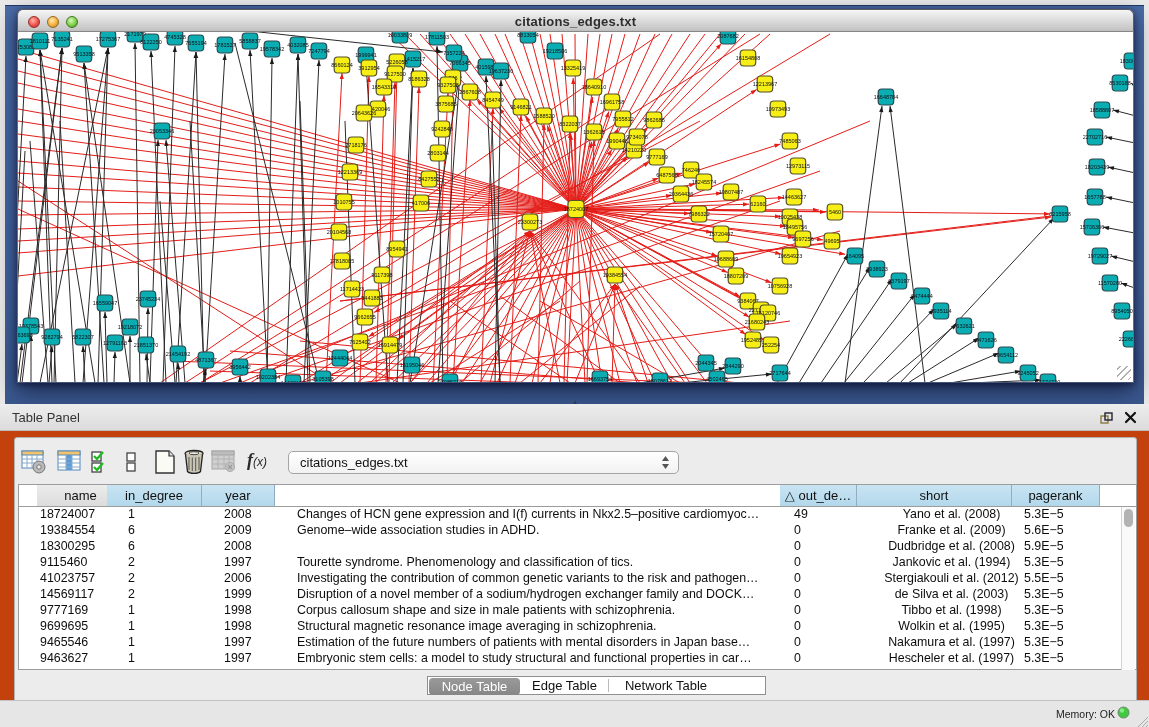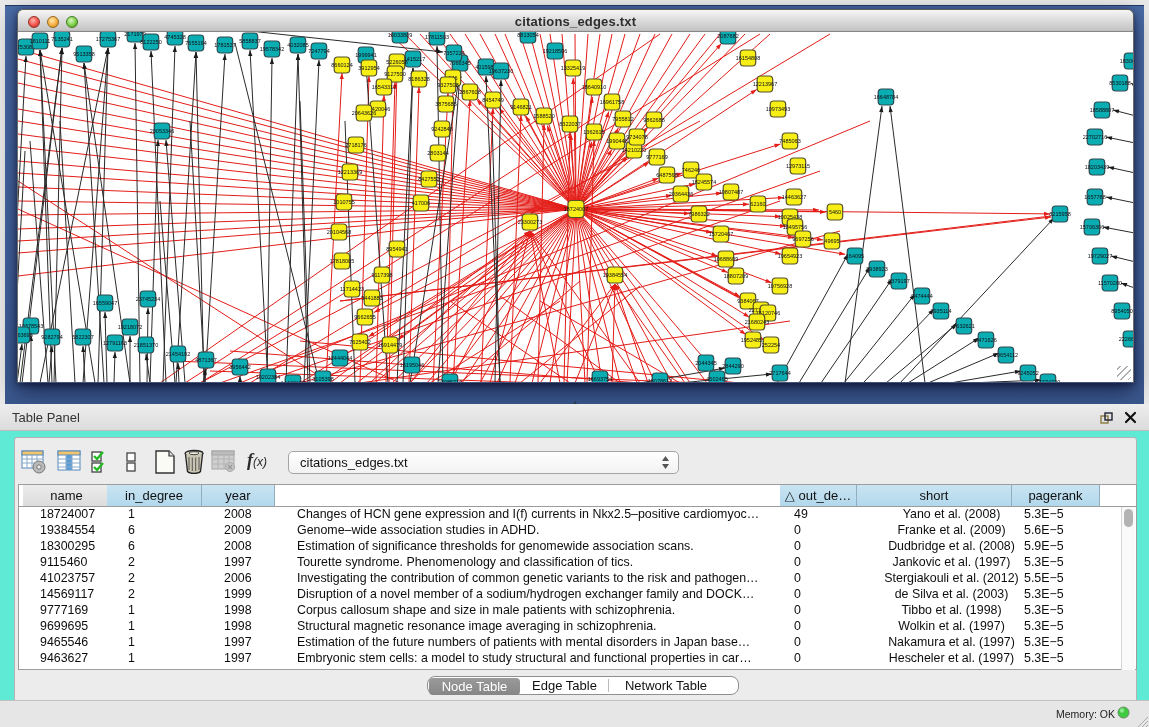--- a/index.html
+++ b/index.html
@@ -12,37 +12,37 @@
   border-radius:6px 6px 0 0; border:1px solid #5f5f5f; border-bottom:1px solid #878787;
   background:linear-gradient(#f6f6f6, #dedede 45%, #c6c6c6 92%, #bcbcbc);
   }
 #titlebar .t { position:absolute; width:100%; text-align:center; top:4px; font-size:13px;
   font-weight:bold; color:#2e2e2e; letter-spacing:0.2px;}
 .tl { position:absolute; top:6px; width:12px; height:12px; border-radius:50%; }
 #canvas { position:absolute; left:0; top:23px; width:1117px; height:351px; background:#fff;
   border-left:1px solid #6e6e6e; border-right:1px solid #6e6e6e; border-bottom:1px solid #44537a; overflow:hidden; }
 #grip { position:absolute; right:2px; bottom:2px; width:14px; height:14px;
   background:repeating-linear-gradient(135deg, #fff 0 2px, #9a9a9a 2px 3px, #fff 3px 5px); opacity:.8; }
-#tp { position:absolute; left:0; top:404px; width:1149px; height:323px; background:#5eead4; }
+#tp { position:absolute; left:0; top:404px; width:1149px; height:323px; background:#c2410c; }
 #tphead { position:absolute; left:0; top:0; width:100%; height:27px;
   background:linear-gradient(#ededed,#dcdcdc); border-bottom:1px solid #bdbdbd; }
 #tphead .cap { position:absolute; left:12px; top:6px; font-size:13px; color:#333; }
 #inner { position:absolute; left:14px; top:33px; width:1123px; height:300px;
   background:#ececec; border:1px solid #b2b2b2; border-radius:3px; }
 #combo { position:absolute; left:273px; top:13px; width:391px; height:23px; background:linear-gradient(#ffffff,#f2f2f2);
   border:1px solid #a5a5a5; border-radius:5px; font-size:13px; color:#111; line-height:21px; padding-left:11px; }
 #tbl { position:absolute; left:3px; top:46px; width:1119px; height:186px; background:#fff;
   border:1px solid #9c9c9c; }
 .hcell { position:absolute; top:0; height:21px; background:linear-gradient(#c9e4f2,#b2d8ec);
   border-right:1px solid #90aebf; font-size:13px; color:#111; text-align:center; line-height:21px; }
 .trow { position:absolute; left:0; width:1104px; height:16px; font-size:12.4px; color:#0d0d0d; }
 .trow span { position:absolute; top:0; line-height:15px; white-space:nowrap; }
 .trow .ctr { text-align:center; }
-#tabs { position:absolute; left:427px; top:272px; width:312px; height:19px;
-  background:#fff; border:1px solid #8f8f8f; border-radius:8px; font-size:13px; }
+#tabs { position:absolute; left:427px; top:272px; width:339px; height:19px;
+  background:#fff; border:1px solid #8f8f8f; border-radius:0; font-size:13px; }
 #tabs .seg { position:absolute; top:0; height:17px; text-align:center; line-height:17px; color:#111; }
 #tabs .sel { background:linear-gradient(#9a9a9a,#868686); color:#fff; border-radius:4px; }
 .vsep { position:absolute; top:2px; width:1px; height:13px; background:#bbb; }
 #status { position:absolute; left:0; top:296px; width:1149px; height:27px; background:#e6e6e6;
   border-top:1px solid #c1c1c1; }
 .icon { position:absolute; top:0; }
 </style></head>
 <body>
 <div id="desk">
   <div id="win">
@@ -808,21 +808,21 @@
 <path d="M17 16 l4 4 m0 -4 l-4 4" stroke="#9a9a9a" stroke-width="1.2"></path>
       </svg>
 <div style="position:absolute;left:232px;top:12px;font-size:16px;font-style:italic;color:#2b2b2b;"><b style="font-size:18px;font-family:'Liberation Serif',serif;">f</b><span style="font-size:12px;">(x)</span></div>
     <div id="combo">citations_edges.txt
       <svg style="position:absolute;right:8px;top:3px;" width="9" height="15" viewBox="0 0 9 15">
         <path d="M4.5 1 L8 6 L1 6 Z" fill="#555"></path>
           <path d="M4.5 14 L8 9 L1 9 Z" fill="#555"></path>
       </svg>
     </div>
     <div id="tbl">
-      <div class="hcell" style="left:4px;width:88px;background:linear-gradient(#ececec,#dcdcdc);text-align:center;">name</div>
+      <div class="hcell" style="left:18px;width:88px;background:linear-gradient(#ececec,#dcdcdc);text-align:center;">name</div>
 <div class="hcell" style="left:88px;width:95px;">in_degree</div>
 <div class="hcell" style="left:183px;width:73px;">year</div>
 <div class="hcell" style="left:761px;width:77px;">△ out_de…</div>
 <div class="hcell" style="left:838px;width:155px;">short</div>
 <div class="hcell" style="left:993px;width:88px;">pagerank</div>
 <div style="position:absolute;left:0;top:21px;width:100%;height:1px;background:#9c9c9c;"></div>
       <div class="trow" style="top:22px;">
 <span style="left:21px;">18724007</span>
           <span style="left:109px;">1</span>
 <span style="left:205px;">2008</span>
@@ -837,32 +837,31 @@
 <span style="left:205px;">2009</span>
           <span style="left:278px;">Genome–wide association studies in ADHD.</span>
 <span style="left:775px;">0</span>
           <span class="ctr" style="left:855px;width:155px;">Franke et al. (2009)</span>
 <span style="left:1005px;">5.6E−5</span>
         </div>
 <div class="trow" style="top:54px;">
 <span style="left:21px;">18300295</span>
           <span style="left:109px;">6</span>
 <span style="left:205px;">2008</span>
-          <span style="left:278px;">Estimation of significance thresholds for genomewide association scans.</span>
 <span style="left:775px;">0</span>
           <span class="ctr" style="left:855px;width:155px;">Dudbridge et al. (2008)</span>
 <span style="left:1005px;">5.9E−5</span>
         </div>
 <div class="trow" style="top:70px;">
 <span style="left:21px;">9115460</span>
           <span style="left:109px;">2</span>
 <span style="left:205px;">1997</span>
           <span style="left:278px;">Tourette syndrome. Phenomenology and classification of tics.</span>
 <span style="left:775px;">0</span>
-          <span class="ctr" style="left:855px;width:155px;">Jankovic et al. (1997)</span>
+          <span class="ctr" style="left:855px;width:155px;">Jankovic et al. (1994)</span>
 <span style="left:1005px;">5.3E−5</span>
         </div>
 <div class="trow" style="top:86px;">
 <span style="left:21px;">41023757</span>
           <span style="left:109px;">2</span>
 <span style="left:205px;">2006</span>
           <span style="left:278px;">Investigating the contribution of common genetic variants to the risk and pathogen…</span>
 <span style="left:775px;">0</span>
           <span class="ctr" style="left:855px;width:155px;">Stergiakouli et al. (2012)</span>
 <span style="left:1005px;">5.5E−5</span>
@@ -884,21 +883,21 @@
 <span style="left:775px;">0</span>
           <span class="ctr" style="left:855px;width:155px;">Tibbo et al. (1998)</span>
 <span style="left:1005px;">5.3E−5</span>
         </div>
 <div class="trow" style="top:134px;">
 <span style="left:21px;">9699695</span>
           <span style="left:109px;">1</span>
 <span style="left:205px;">1998</span>
           <span style="left:278px;">Structural magnetic resonance image averaging in schizophrenia.</span>
 <span style="left:775px;">0</span>
-          <span class="ctr" style="left:855px;width:155px;">Wolkin et al. (1997)</span>
+          <span class="ctr" style="left:855px;width:155px;">Wolkin et al. (1995)</span>
 <span style="left:1005px;">5.3E−5</span>
         </div>
 <div class="trow" style="top:150px;">
 <span style="left:21px;">9465546</span>
           <span style="left:109px;">1</span>
 <span style="left:205px;">1997</span>
           <span style="left:278px;">Estimation of the future numbers of patients with mental disorders in Japan base…</span>
 <span style="left:775px;">0</span>
           <span class="ctr" style="left:855px;width:155px;">Nakamura et al. (1997)</span>
 <span style="left:1005px;">5.3E−5</span>

